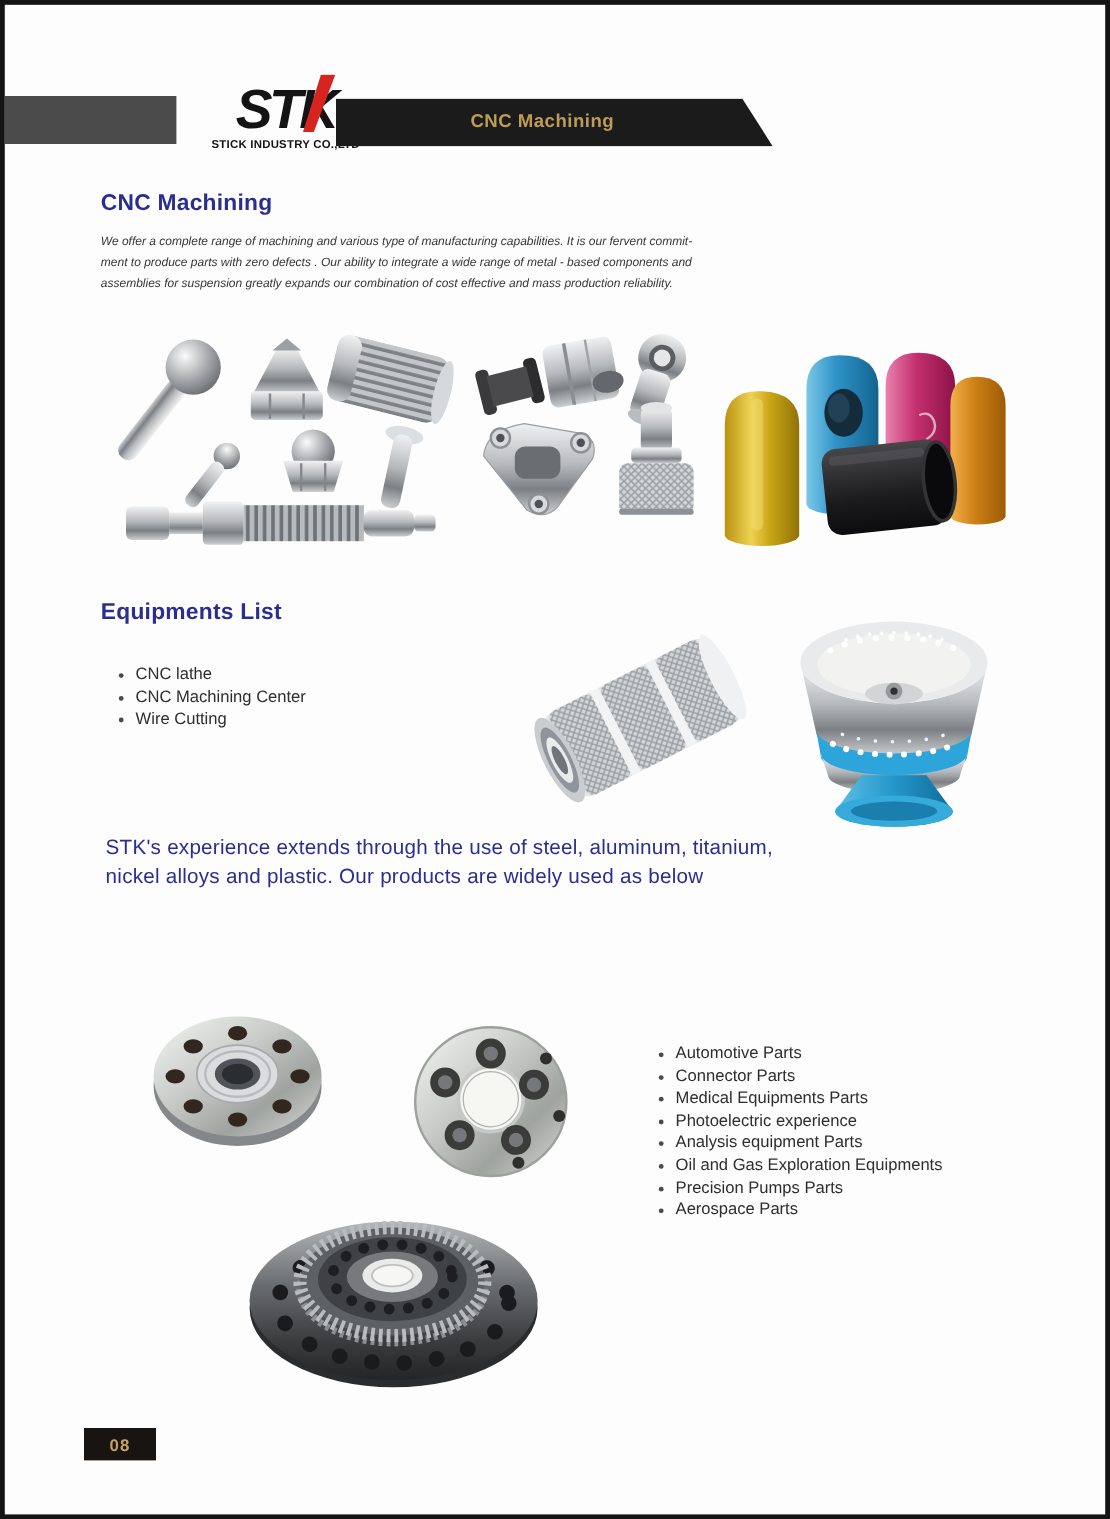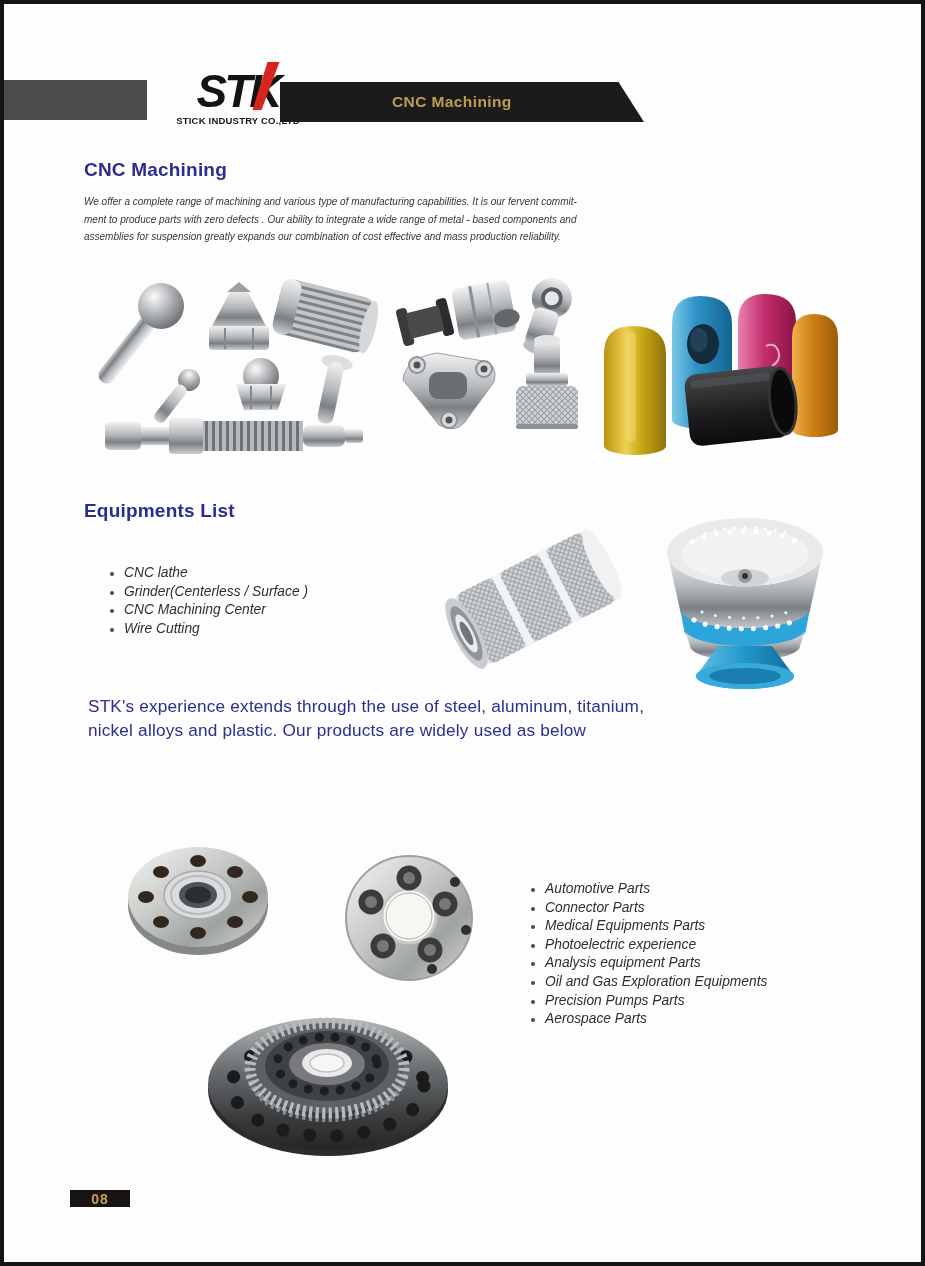--- a/index.html
+++ b/index.html
@@ -20,38 +20,38 @@
     clip-path:polygon(0 0,93% 0,100% 100%,0 100%);display:flex;align-items:center;}
   .banner-label{color:#bd9c55;font-size:15.5px;font-weight:700;letter-spacing:0.4px;margin-left:112px;}
   
   .sec-title{position:absolute;color:#2b2e90;font-size:19px;font-weight:800;letter-spacing:0.2px;}
   .intro-title{left:80px;top:155px;}
   .equip-title{left:80px;top:496px;}
   .body-text{position:absolute;left:80px;top:189px;width:800px;font-size:10px;
     line-height:17.6px;color:#363636;white-space:pre-line;font-style:italic;}
   .statement{position:absolute;left:84px;top:690px;width:790px;font-size:17.2px;line-height:24px;
     font-weight:400;color:#2b2e90;white-space:pre-line;letter-spacing:0.2px;}
-  ul.plain{list-style:none;margin:17px;padding:0;position:absolute;font-style:italic;}
+  ul.plain{list-style:none;margin:6px;padding:0;position:absolute;}
   .equip-list{left:86px;top:543px;}
-  .apps-list{left:507px;top:859px;}
+  .apps-list{left:536px;top:859px;}
   li.bullet-item{font-size:13.8px;line-height:18.6px;color:#2e2e2e;padding-left:17px;position:relative;}
   li.bullet-item::before{content:"";position:absolute;left:3px;top:8px;width:4px;height:4px;
     border-radius:50%;background:#4a4a4a;}
   
   .photo{position:absolute;}
   .ph-steel{left:85px;top:250px;}
   .ph-comp{left:383px;top:258px;}
   .ph-caps{left:592px;top:266px;}
   .ph-coupler{left:430px;top:498px;}
   .ph-bowl{left:646px;top:494px;}
   .ph-flange1{left:112px;top:835px;}
   .ph-flange2{left:333px;top:838px;}
   .ph-gear{left:172px;top:988px;}
   
-  .page-badge{position:absolute;left:66px;top:1186px;width:60px;height:17px;background:#171412;
+  .page-badge{position:absolute;left:66px;top:1186px;width:60px;height:27px;background:#171412;
     color:#c99f5e;font-size:14px;font-weight:700;display:flex;align-items:center;
     justify-content:center;letter-spacing:1px;}
 </style>
 </head>
 <body>
 
 <div class="page">
 
   <svg width="0" height="0" style="position:absolute" aria-hidden="true">
     <defs>
@@ -233,21 +233,20 @@
       <rect x="-50" y="-36" width="100" height="72" rx="12" fill="url(#g-blk)"></rect>
       <ellipse cx="46" cy="0" rx="13" ry="33" fill="#0a0a0c"></ellipse>
       <ellipse cx="46" cy="0" rx="13" ry="33" fill="none" stroke="#333336" stroke-width="3"></ellipse>
       <rect x="-44" y="-30" width="80" height="8" rx="4" fill="#5a5a5e" opacity="0.5"></rect>
     </g>
   </svg>
 
   <div class="sec-title equip-title">Equipments List</div>
   <ul class="plain equip-list">
       <li class="bullet-item">CNC lathe</li>
-      <li class="bullet-item">Grinder(Centerless / Surface )</li>
       <li class="bullet-item">CNC Machining Center</li>
       <li class="bullet-item">Wire Cutting</li>
     </ul>
 
   <svg class="photo ph-coupler" width="212" height="188" viewBox="0 0 212 188" role="img" aria-label="knurled aluminum coupler photo">
     <g transform="translate(102,96) rotate(-27)">
       <rect x="-80" y="-39" width="160" height="78" rx="16" fill="#e3e6e9"></rect>
       <rect x="-70" y="-39" width="40" height="78" rx="6" fill="url(#g-knurl)"></rect>
       <rect x="-22" y="-39" width="44" height="78" rx="6" fill="url(#g-knurl)"></rect>
       <rect x="30" y="-39" width="40" height="78" rx="6" fill="url(#g-knurl)"></rect>

